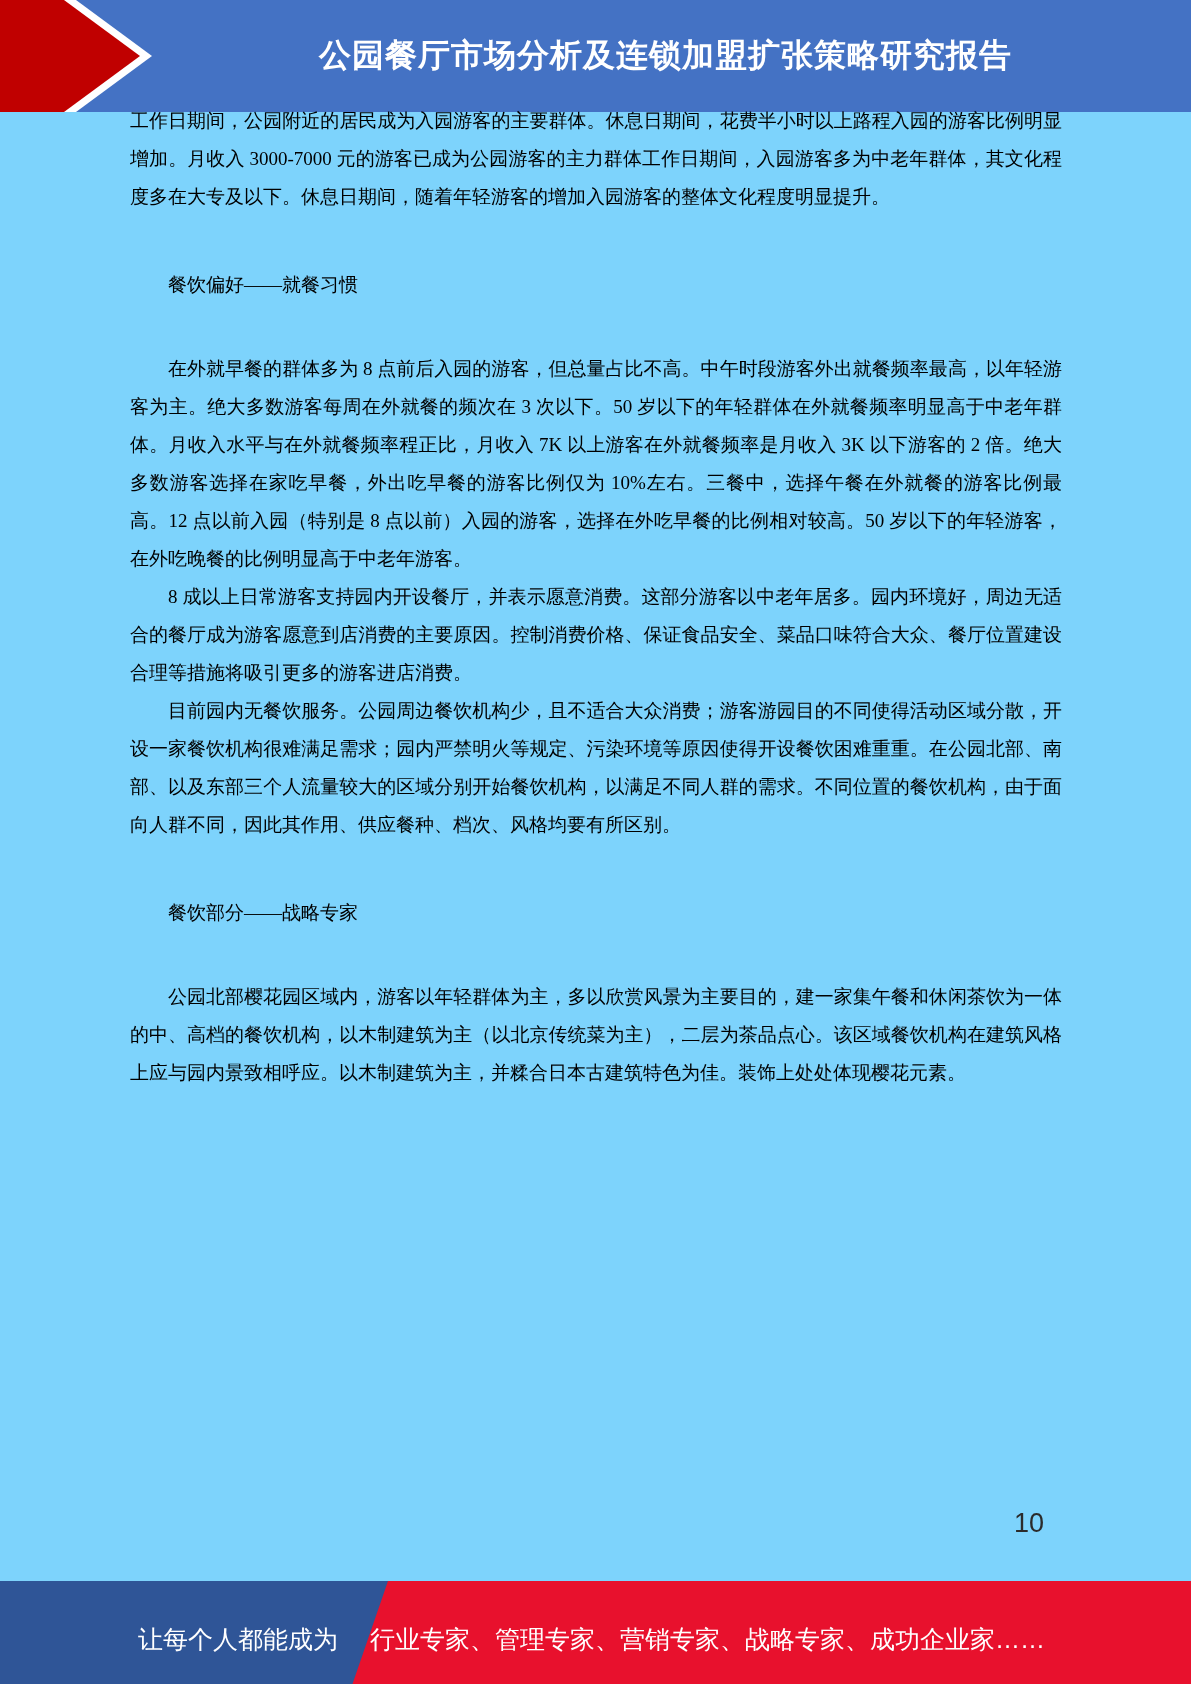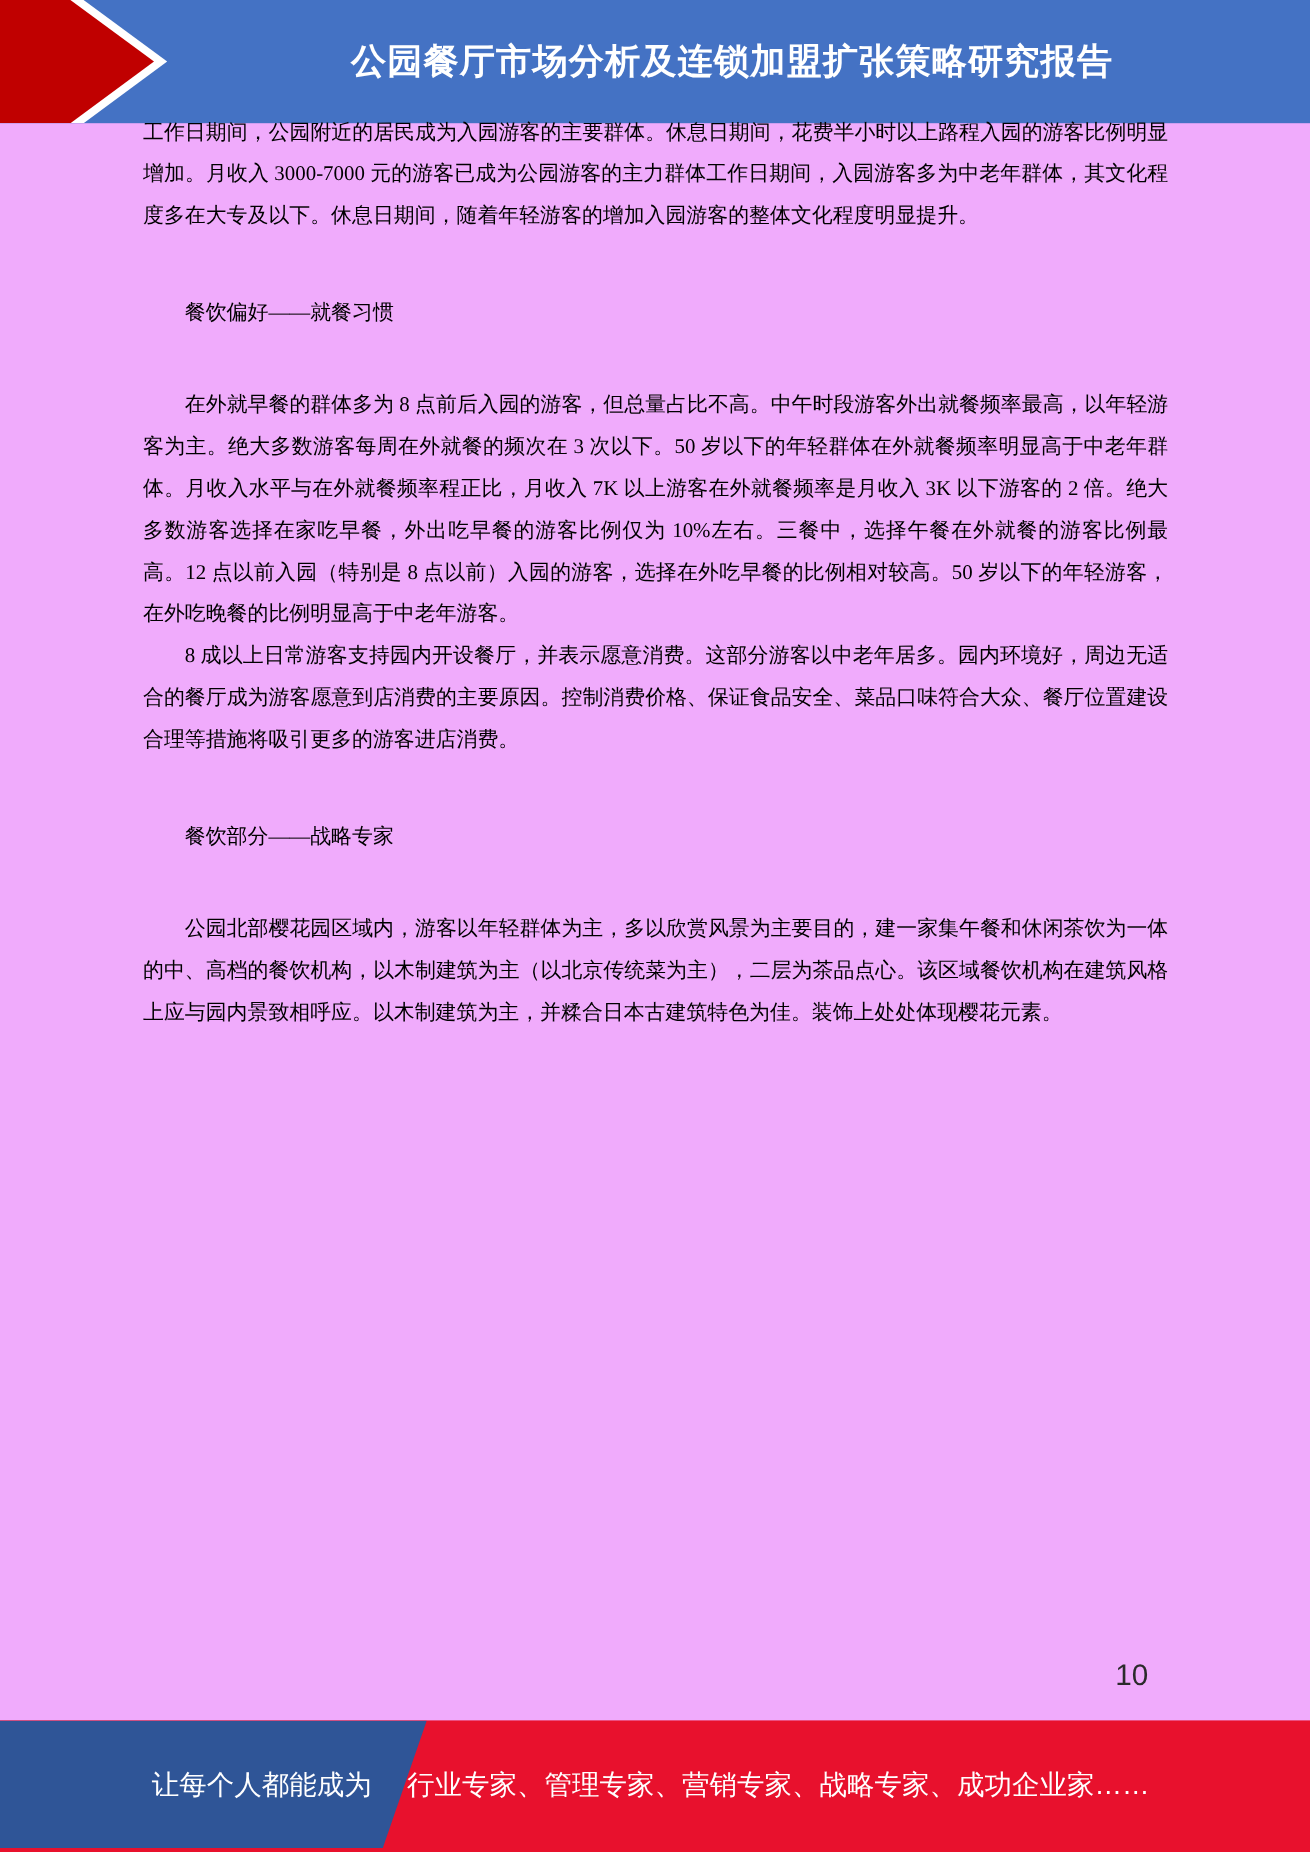--- a/index.html
+++ b/index.html
@@ -1,20 +1,20 @@
 <!DOCTYPE html>
 <html lang="zh"><head>
 <meta charset="utf-8">
 <style>
   html,body{margin:0;padding:0;background:#ffffff;}
   .page{
     position:relative;
     width:1191px;
     height:1684px;
-    background:#f0abfc;
+    background:#7dd3fc;
     overflow:hidden;
     font-family:"Liberation Serif","DejaVu Serif",serif;
   }
 
   
   .header-banner{
     position:absolute;
     top:0;left:0;
     width:1191px;height:112px;
     background:#4472C4;
@@ -73,21 +73,21 @@
     right:147px;
     font-family:"Liberation Sans","DejaVu Sans",sans-serif;
     font-size:27px;
     color:#2b2b2b;
   }
 
   
   .footer-banner{
     position:absolute;
     left:0;bottom:0;
-    width:1191px;height:120px;
+    width:1191px;height:103px;
     background:#E8112D;
   }
   .footer-blue{
     position:absolute;
     top:0;left:0;
     width:400px;height:116px;
     background:#2F5597;
     clip-path:polygon(0 0,388px 0,348px 116px,0 116px);
   }
   .footer-left-text{
@@ -124,20 +124,21 @@
     <p class="para">工作日期间，公园附近的居民成为入园游客的主要群体。休息日期间，花费半小时以上路程入园的游客比例明显增加。月收入 3000-7000 元的游客已成为公园游客的主力群体工作日期间，入园游客多为中老年群体，其文化程度多在大专及以下。休息日期间，随着年轻游客的增加入园游客的整体文化程度明显提升。</p>
 
     <h3 class="section-heading">餐饮偏好——就餐习惯</h3>
 
     <p class="para indented">在外就早餐的群体多为 8 点前后入园的游客，但总量占比不高。中午时段游客外出就餐频率最高，以年轻游客为主。绝大多数游客每周在外就餐的频次在 3 次以下。50 岁以下的年轻群体在外就餐频率明显高于中老年群体。月收入水平与在外就餐频率程正比，月收入 7K 以上游客在外就餐频率是月收入 3K 以下游客的 2 倍。绝大多数游客选择在家吃早餐，外出吃早餐的游客比例仅为 10%左右。三餐中，选择午餐在外就餐的游客比例最高。12 点以前入园（特别是 8 点以前）入园的游客，选择在外吃早餐的比例相对较高。50 岁以下的年轻游客，在外吃晚餐的比例明显高于中老年游客。</p>
 
 
     <p class="para indented">8 成以上日常游客支持园内开设餐厅，并表示愿意消费。这部分游客以中老年居多。园内环境好，周边无适合的餐厅成为游客愿意到店消费的主要原因。控制消费价格、保证食品安全、菜品口味符合大众、餐厅位置建设合理等措施将吸引更多的游客进店消费。</p>
 
 
+    <p class="para indented">目前园内无餐饮服务。公园周边餐饮机构少，且不适合大众消费；游客游园目的不同使得活动区域分散，开设一家餐饮机构很难满足需求；园内严禁明火等规定、污染环境等原因使得开设餐饮困难重重。在公园北部、南部、以及东部三个人流量较大的区域分别开始餐饮机构，以满足不同人群的需求。不同位置的餐饮机构，由于面向人群不同，因此其作用、供应餐种、档次、风格均要有所区别。</p>
 
     <h3 class="section-heading">餐饮部分——战略专家</h3>
 
     <p class="para indented">公园北部樱花园区域内，游客以年轻群体为主，多以欣赏风景为主要目的，建一家集午餐和休闲茶饮为一体的中、高档的餐饮机构，以木制建筑为主（以北京传统菜为主），二层为茶品点心。该区域餐饮机构在建筑风格上应与园内景致相呼应。以木制建筑为主，并糅合日本古建筑特色为佳。装饰上处处体现樱花元素。</p>
   </div>
 
   <div class="page-number">10</div>
 
   <div class="footer-banner">
     <div class="footer-blue"></div>

